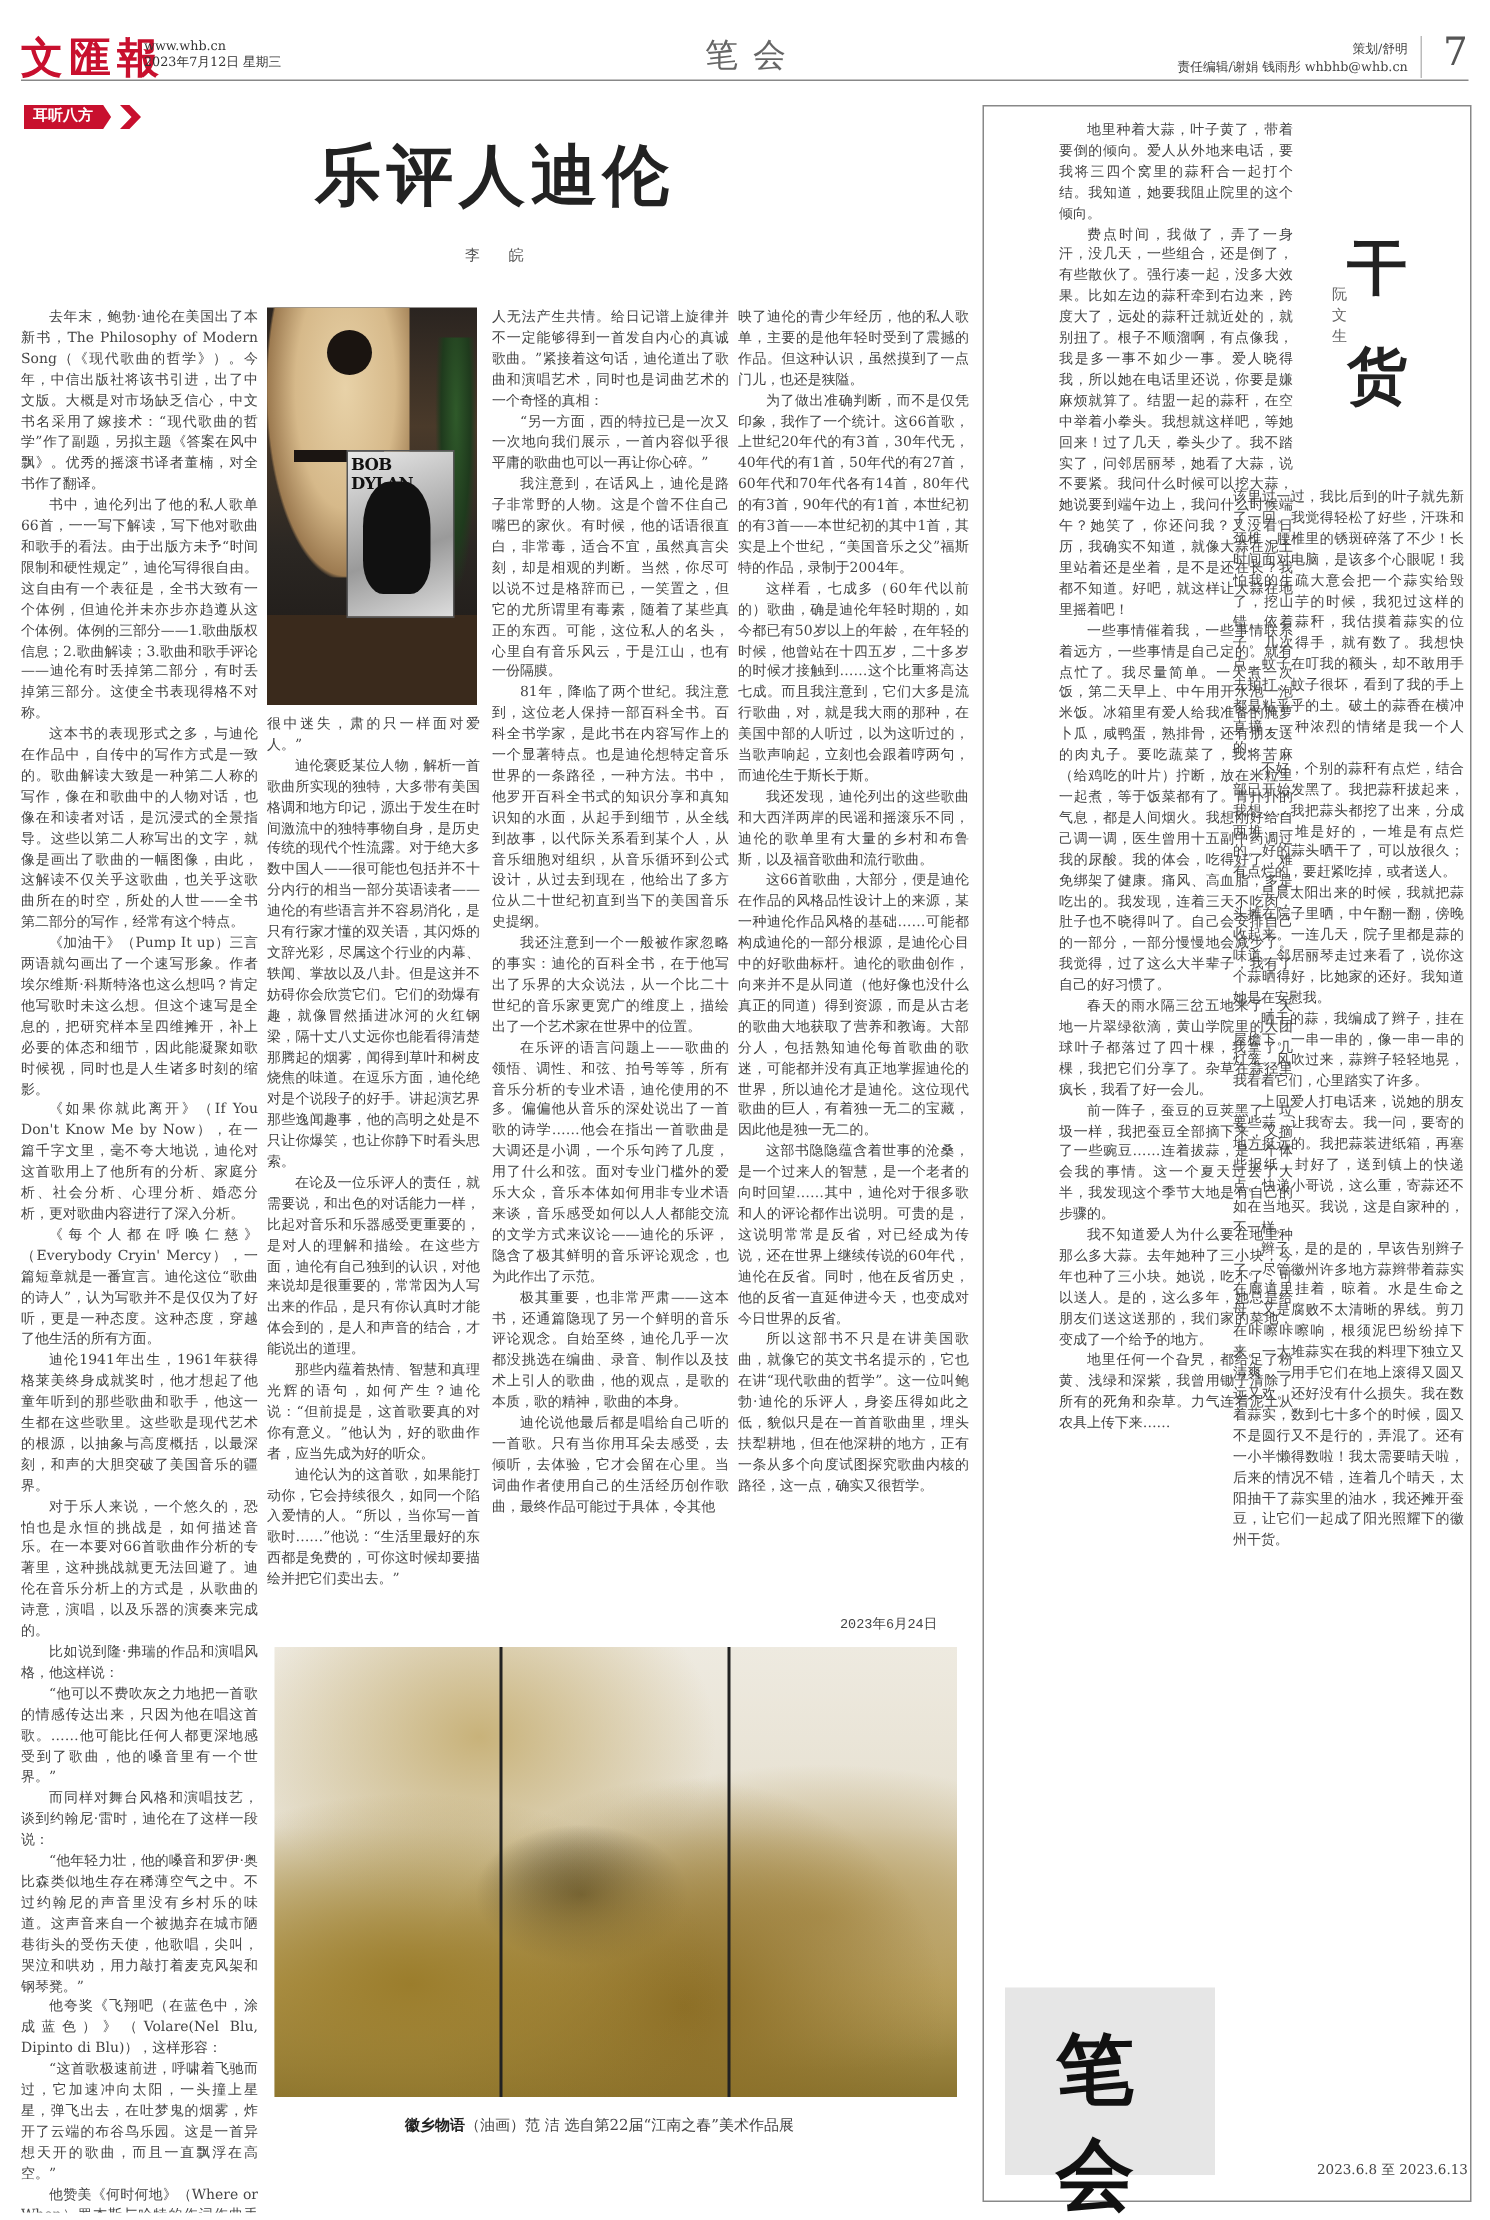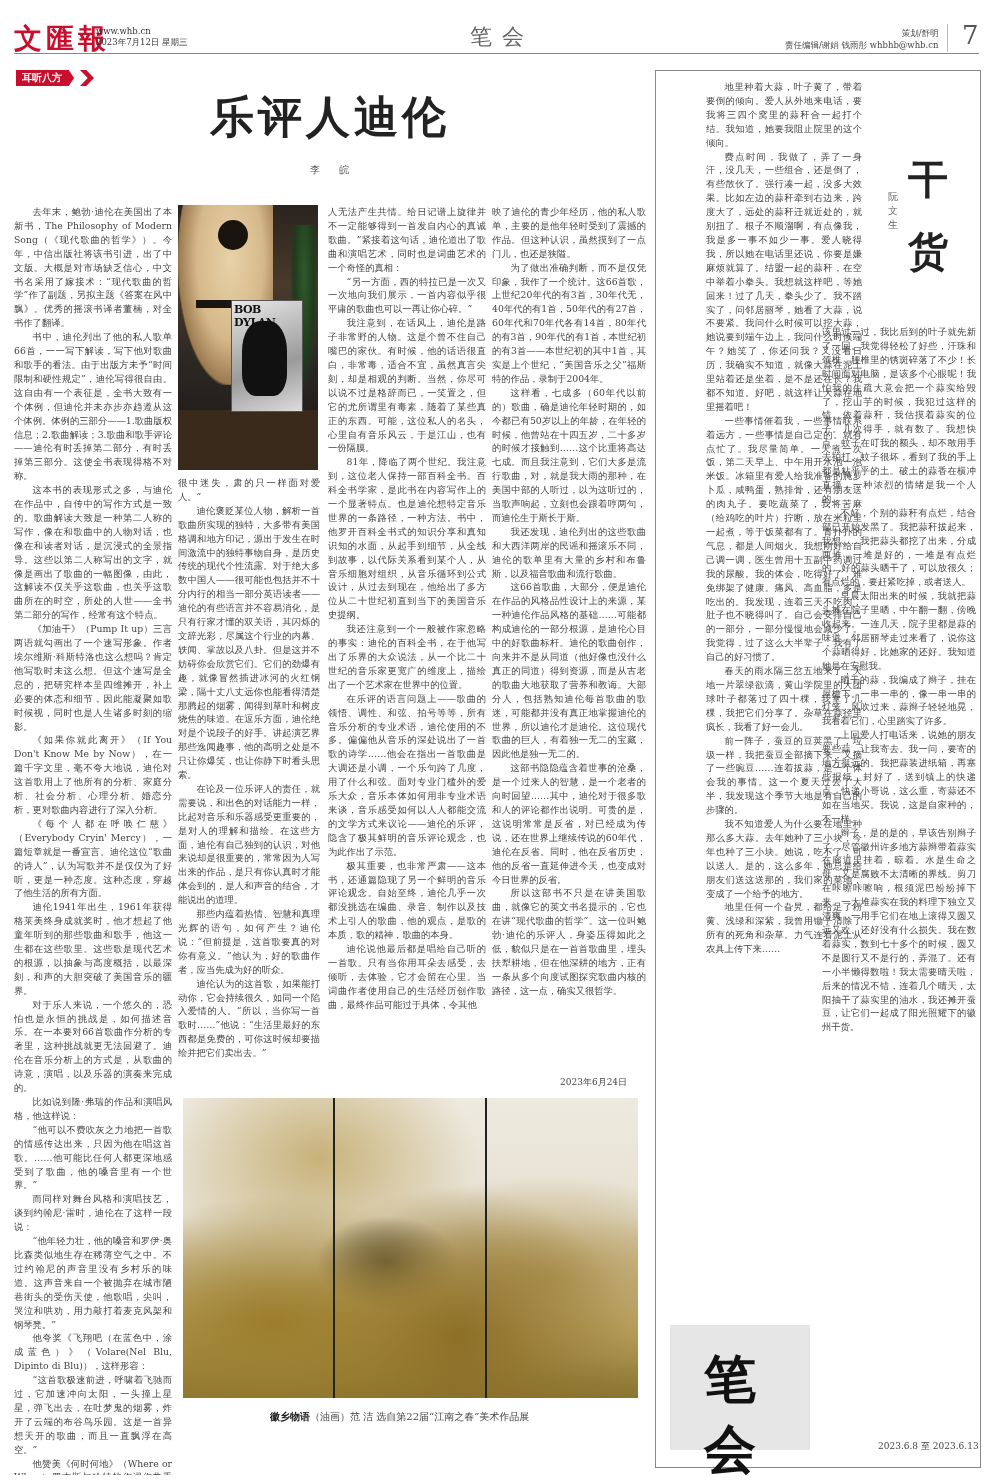--- a/index.html
+++ b/index.html
@@ -39,26 +39,26 @@
       radial-gradient(ellipse at 60% 80%, #8c6e26 0%, rgba(140,110,38,0) 45%),
       radial-gradient(ellipse at 80% 60%, #b49a5c 0%, rgba(180,154,92,0) 40%),
       radial-gradient(ellipse at 45% 55%, #3a3a36 0%, rgba(58,58,54,0) 20%),
       radial-gradient(ellipse at 30% 20%, #c8b27a 0%, rgba(200,178,122,0) 35%),
       linear-gradient(180deg, #eeeae0 0%, #e6e0d0 40%, #b89f5a 75%, #8a7430 100%); }
   .panel-line { top:0; width:2px; height:300px; background:#222; }
   .painting-caption { left:270px; top:1410px; font-size:10px; color:#444; }
   .painting-caption b { font-weight:bold; color:#222; }
   
   .right-box { left:655px; top:70px; width:326px; height:1398px; border:1.5px solid #888; box-sizing:border-box; }
-  .ganhuo-title { left:898px; top:143px; font-size:40px; font-weight:bold; color:#222; font-family:"DejaVu Sans", sans-serif; line-height:72px; width:50px; text-align:right; }
+  .ganhuo-title { left:898px; top:143px; font-size:40px; font-weight:bold; color:#222; font-family:"DejaVu Sans", sans-serif; line-height:72px; width:50px; text-align:left; }
   .ganhuo-author { left:856px; top:190px; font-size:10px; color:#666; width:12px; line-height:14px;margin-left:32px; }
   .stamp { left:670px; top:1325px; width:140px; height:125px; background:#e6e6e6; }
   .stamp-text { left:0; top:20px; width:140px; text-align:center; font-size:52px; font-weight:bold; color:#111; letter-spacing:20px; font-family:"DejaVu Serif", serif; }
   .date-right { left:878px; top:1440px; font-size:9px; color:#444; }
-  .date-left { left:560px; top:1076px; font-size:9px; color:#444; }
+  .date-left { left:560px; top:1076px; font-size:9px; color:#444;font-family:Liberation Mono, monospace; }
 </style>
 </head>
 <body>
 
 <div class="abs masthead-logo">文匯報</div>
 <div class="abs masthead-meta">
   <div>www.whb.cn</div>
   <div>2023年7月12日  星期三</div>
 </div>
 <div class="abs section-title">笔会</div>

